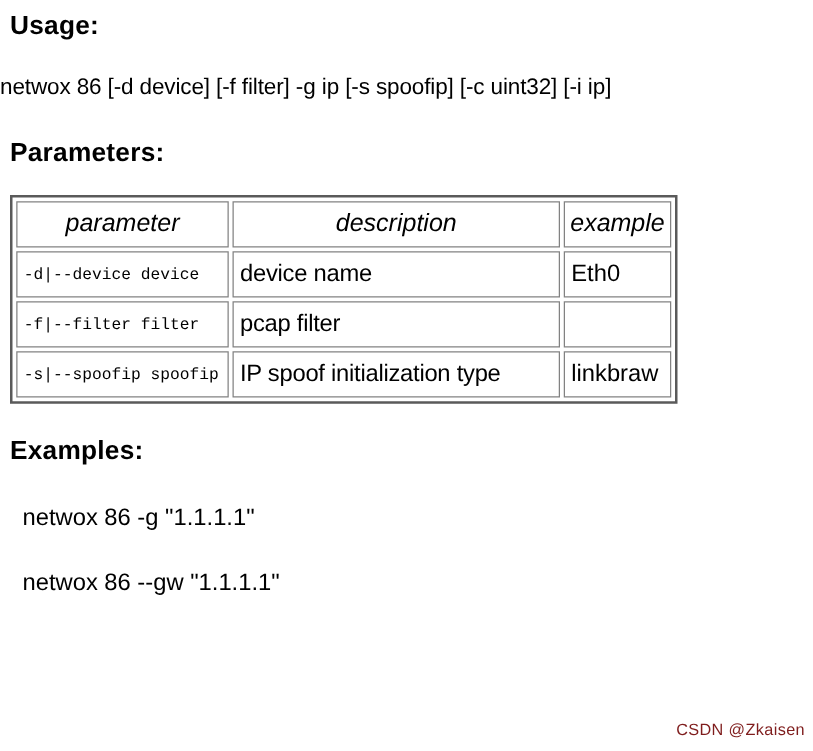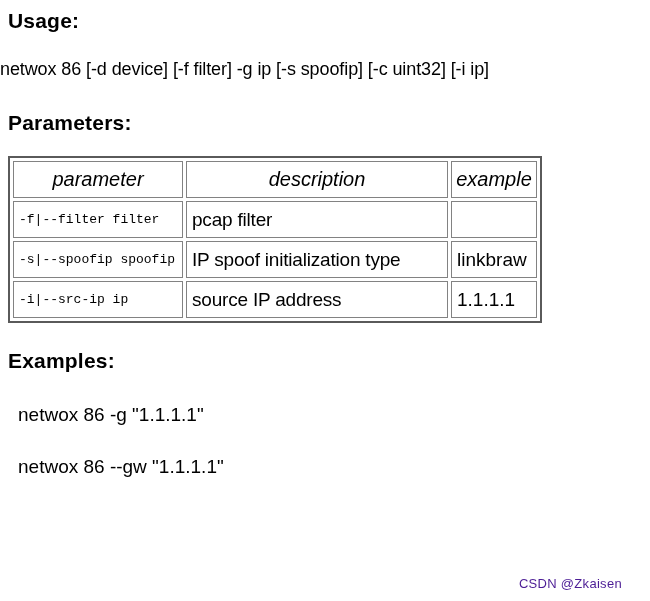--- a/index.html
+++ b/index.html
@@ -81,24 +81,24 @@
     letter-spacing: -0.2px;
   }
   td.example-cell {
     font-size: 19px;
   }
   col.c-param   { width: 170px; }
   col.c-desc    { width: 262px; }
   col.c-example { width: 86px; }
   .watermark {
     position: absolute;
-    right: 28px;
+    right: 6px;
     top: 576px;
     font-size: 13px;
-    color: #4c1d95;
+    color: #7f1d1d;
     letter-spacing: 0.3px;
   }
 </style>
 </head>
 <body>
 
 <div class="page">
 
   <div class="heading heading-usage">Usage:</div>
 
@@ -114,33 +114,33 @@
     </colgroup>
     <thead>
       <tr>
         <th>parameter</th>
         <th>description</th>
         <th>example</th>
       </tr>
     </thead>
     <tbody>
         <tr>
+          <td class="param-cell">-d|--device device</td>
+          <td class="desc-cell">device name</td>
+          <td class="example-cell">Eth0</td>
+        </tr>
+        <tr>
           <td class="param-cell">-f|--filter filter</td>
           <td class="desc-cell">pcap filter</td>
           <td class="example-cell"></td>
         </tr>
         <tr>
           <td class="param-cell">-s|--spoofip spoofip</td>
           <td class="desc-cell">IP spoof initialization type</td>
           <td class="example-cell">linkbraw</td>
-        </tr>
-        <tr>
-          <td class="param-cell">-i|--src-ip ip</td>
-          <td class="desc-cell">source IP address</td>
-          <td class="example-cell">1.1.1.1</td>
         </tr>
       </tbody>
   </table>
 
   <div class="heading heading-examples">Examples:</div>
 
   <div class="example-line first">netwox 86 -g "1.1.1.1"</div>
 
   <div class="example-line">netwox 86 --gw "1.1.1.1"</div>
 

